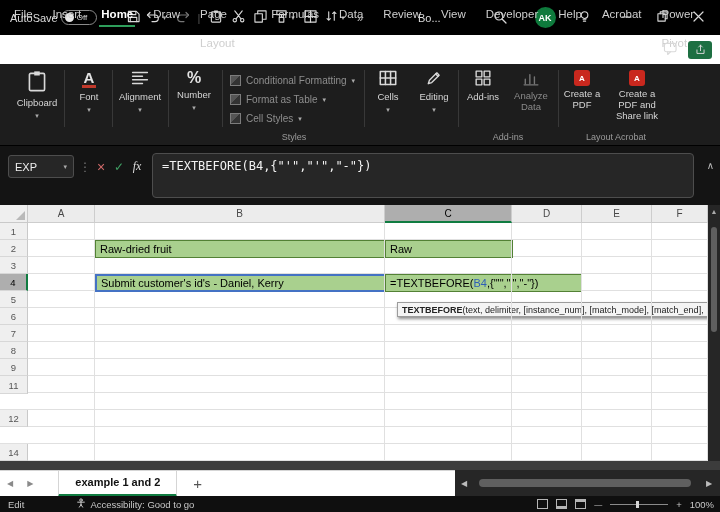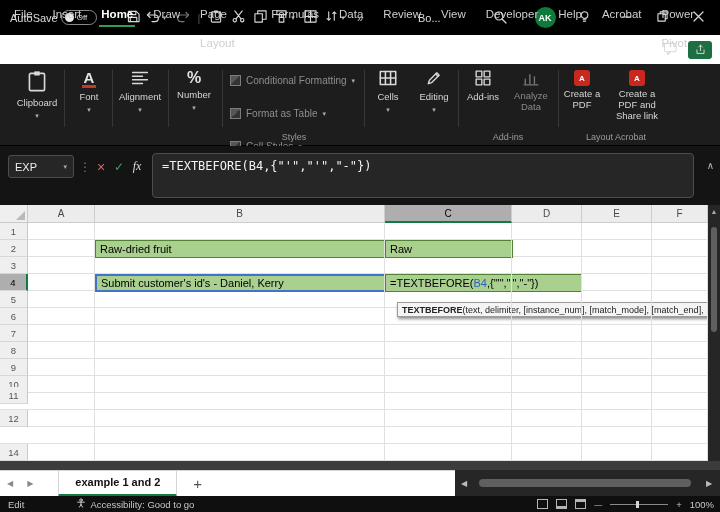--- a/index.html
+++ b/index.html
@@ -27,21 +27,21 @@
   #menu-right{position:absolute;right:8px;top:35px;height:29px;display:flex;align-items:center;gap:10px}
   .share-btn{width:24px;height:18px;background:#1d6f42;border-radius:3px;display:flex;align-items:center;justify-content:center}
 
   
   #ribbon{left:0;top:64px;width:720px;height:82px;background:#1d1d1d;border-bottom:1px solid #000}
   .rsep{position:absolute;top:6px;bottom:18px;width:1px;background:#383838}
   .big-btn{position:absolute;top:6px;display:flex;flex-direction:column;align-items:center;color:#d6d6d6;font-size:9.5px;gap:3px;text-align:center}
   .big-btn .chev{margin-top:1px}
   .big-btn.off{color:#8a8a8a}
   .grp-label{position:absolute;bottom:3px;font-size:9px;color:#9b9b9b;text-align:center}
-  #styles-stack{position:absolute;left:230px;top:8px;display:flex;flex-direction:column;gap:16px}
+  #styles-stack{position:absolute;left:230px;top:8px;display:flex;flex-direction:column;gap:2px}
   .styles-row{display:flex;align-items:center;gap:5px;height:17px;color:#8e8e8e;font-size:10px}
   .s-ic{width:11px;height:11px;border:1px solid #7c7c7c;background:linear-gradient(135deg,#555 50%,#333 50%)}
   .font-a{font-size:15px;font-weight:700;color:#e3e3e3;line-height:1;border-bottom:3px solid #c0392b;padding:0 2px}
   .pct{font-size:16px;font-weight:700;color:#e3e3e3;line-height:1}
   .pdf-ic{width:16px;height:16px;background:#c9281e;border-radius:3px;color:#fff;font-size:8px;font-weight:700;display:flex;align-items:center;justify-content:center}
   .two-line{width:58px;line-height:1.15}
 
   
   #formulabar{left:0;top:146px;width:720px;height:59px;background:#141414}
   .namebox{position:absolute;left:8px;top:9px;width:66px;height:23px;background:#262626;border:1px solid #4d4d4d;border-radius:3px;color:#eee;font-size:11px;display:flex;align-items:center;justify-content:space-between;padding:0 6px}
@@ -367,21 +367,21 @@
   <div class="row-h" style="top: 0px;">1</div>
       <div class="row-h" style="top: 17px;">2</div>
       <div class="row-h" style="top: 34px;">3</div>
       <div class="row-h sel" style="top: 51px;">4</div>
       <div class="row-h" style="top: 68px;">5</div>
       <div class="row-h" style="top: 85px;">6</div>
       <div class="row-h" style="top: 102px;">7</div>
       <div class="row-h" style="top: 119px;">8</div>
       <div class="row-h" style="top: 136px;">9</div>
       <div class="row-h" style="top: 153px;">10</div>
-      <div class="row-h" style="top: 164px;">11</div>
+      <div class="row-h" style="top: 154px;">11</div>
       <div class="row-h" style="top: 187px;">12</div>
       <div class="row-h" style="top: 204px; margin-top: 48px;">13</div>
       <div class="row-h" style="top: 221px;">14</div>
       <div class="vline" style="left: 94px;"></div>
       <div class="vline" style="left: 384px;"></div>
       <div class="vline" style="left: 511px;"></div>
       <div class="vline" style="left: 581px;"></div>
       <div class="vline" style="left: 651px;"></div>
       <div class="vline" style="left: 707px;"></div>
     </div>

